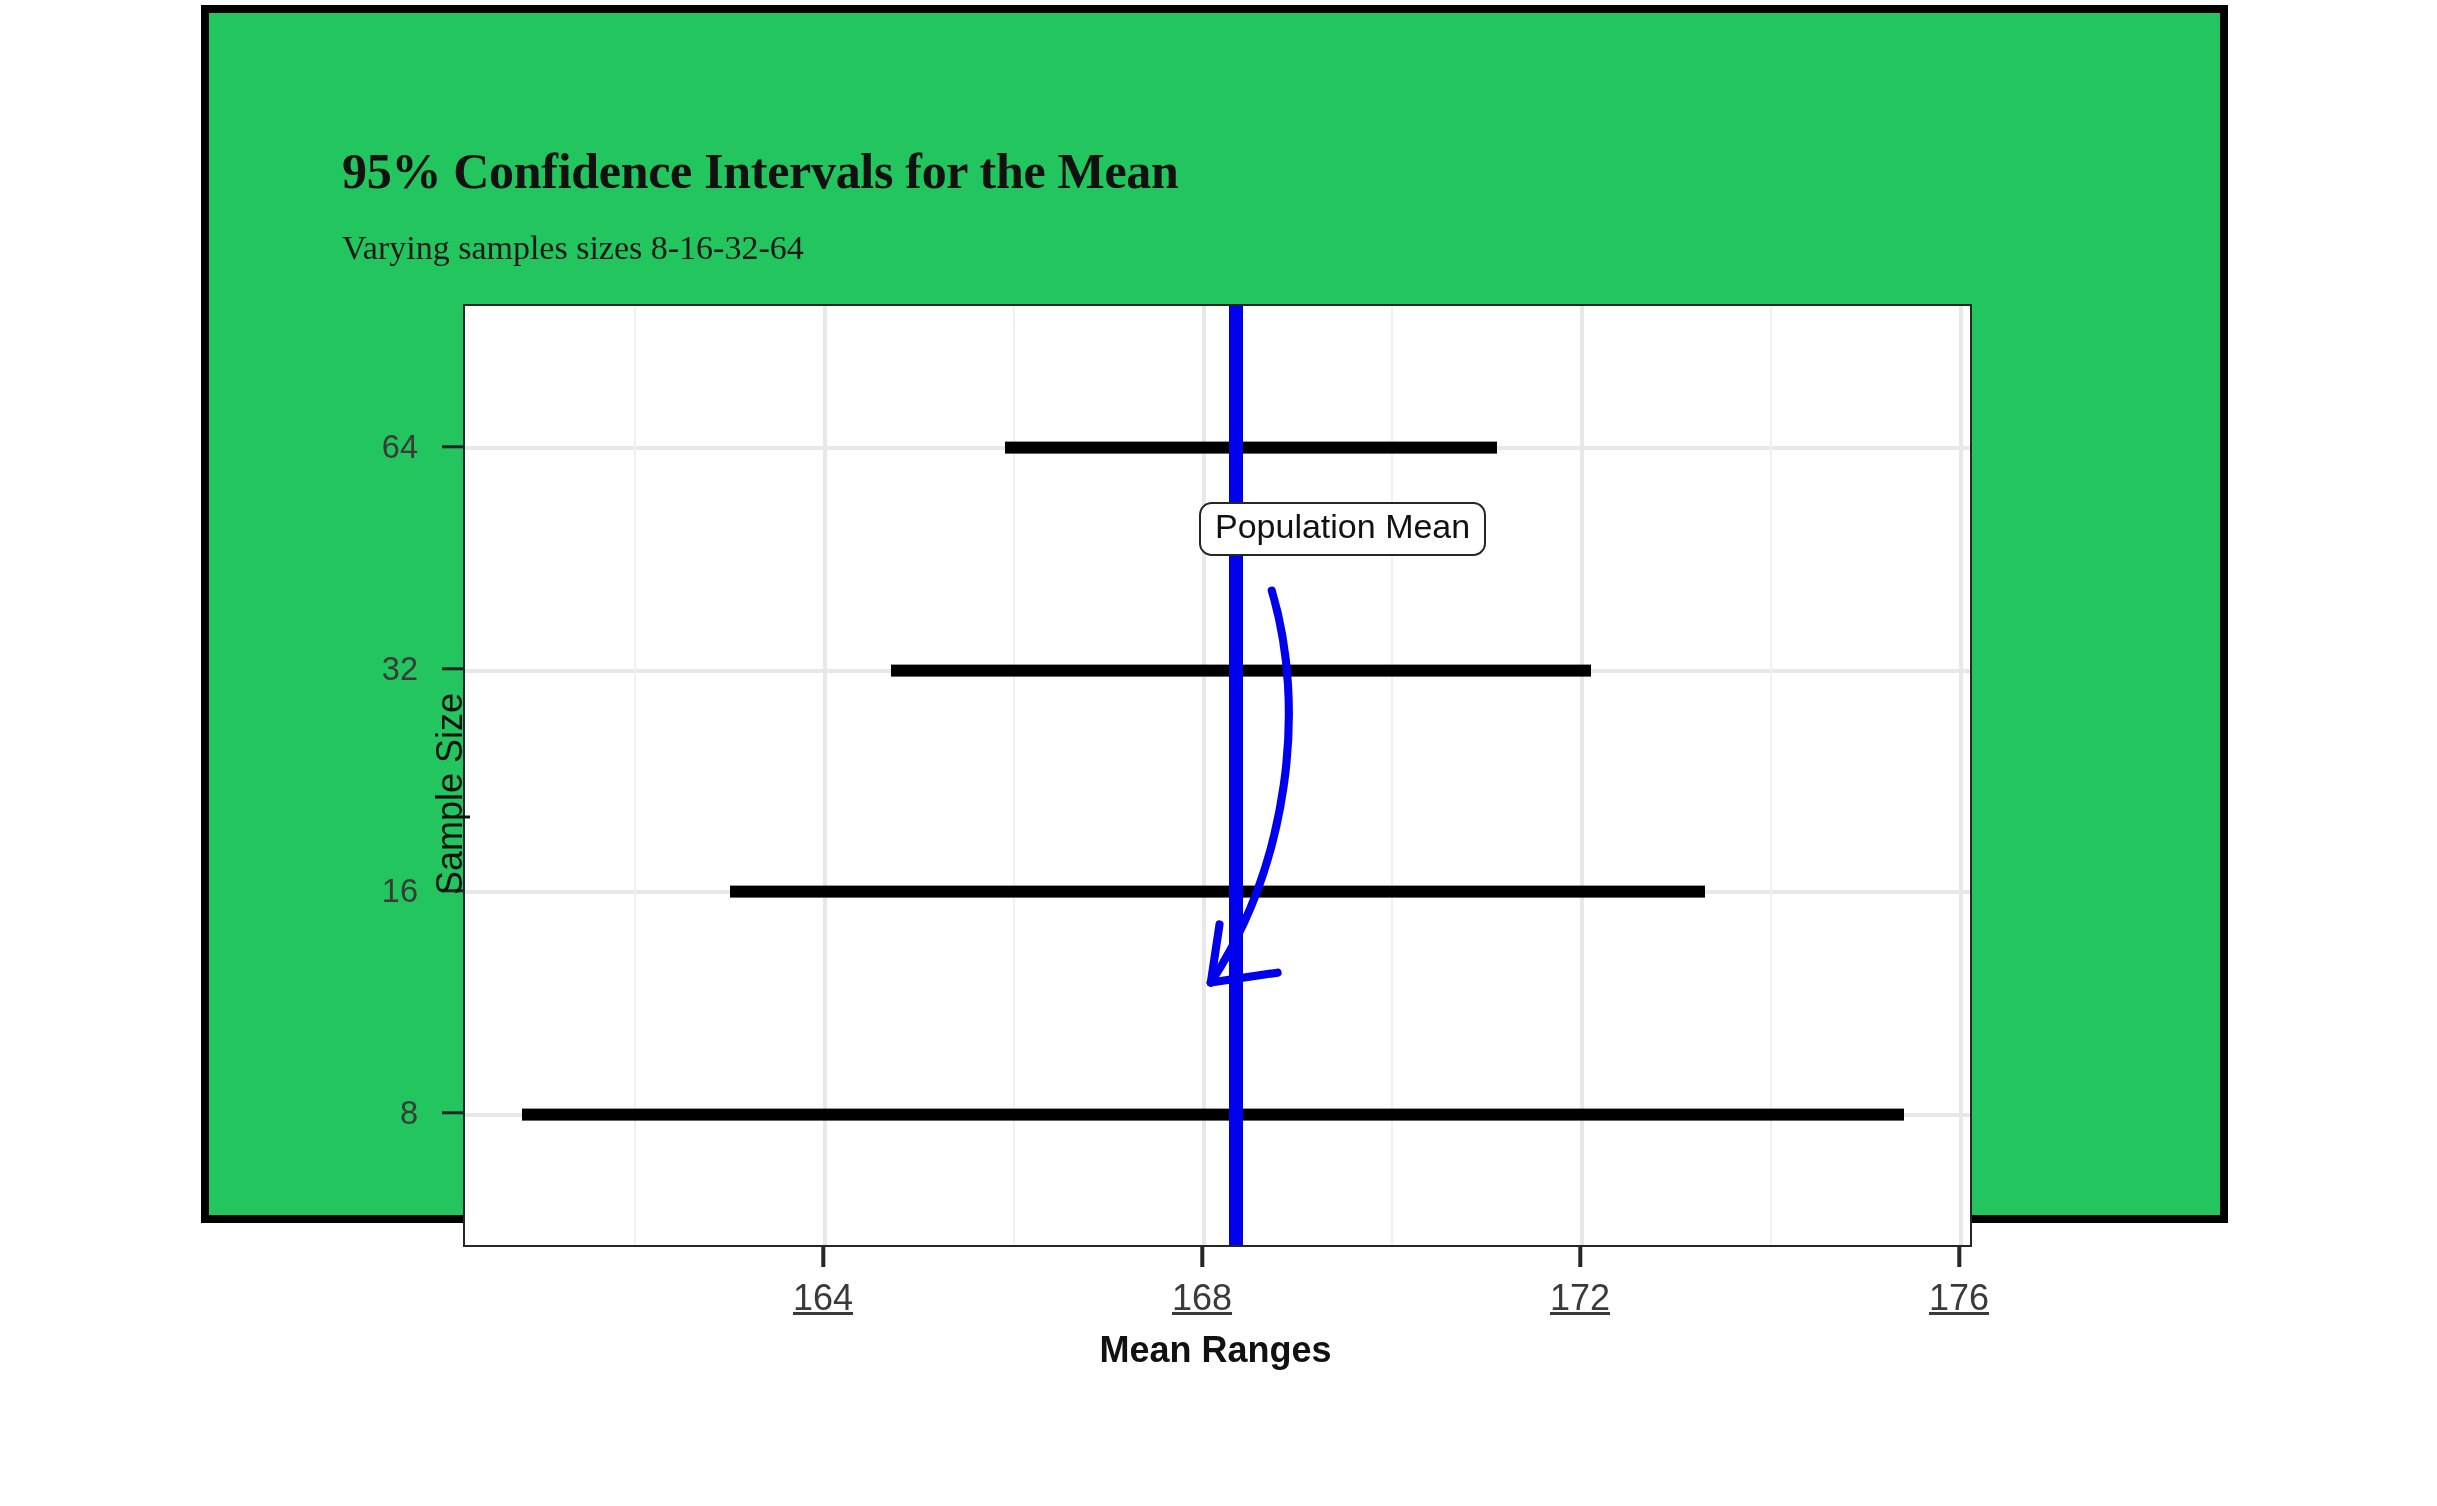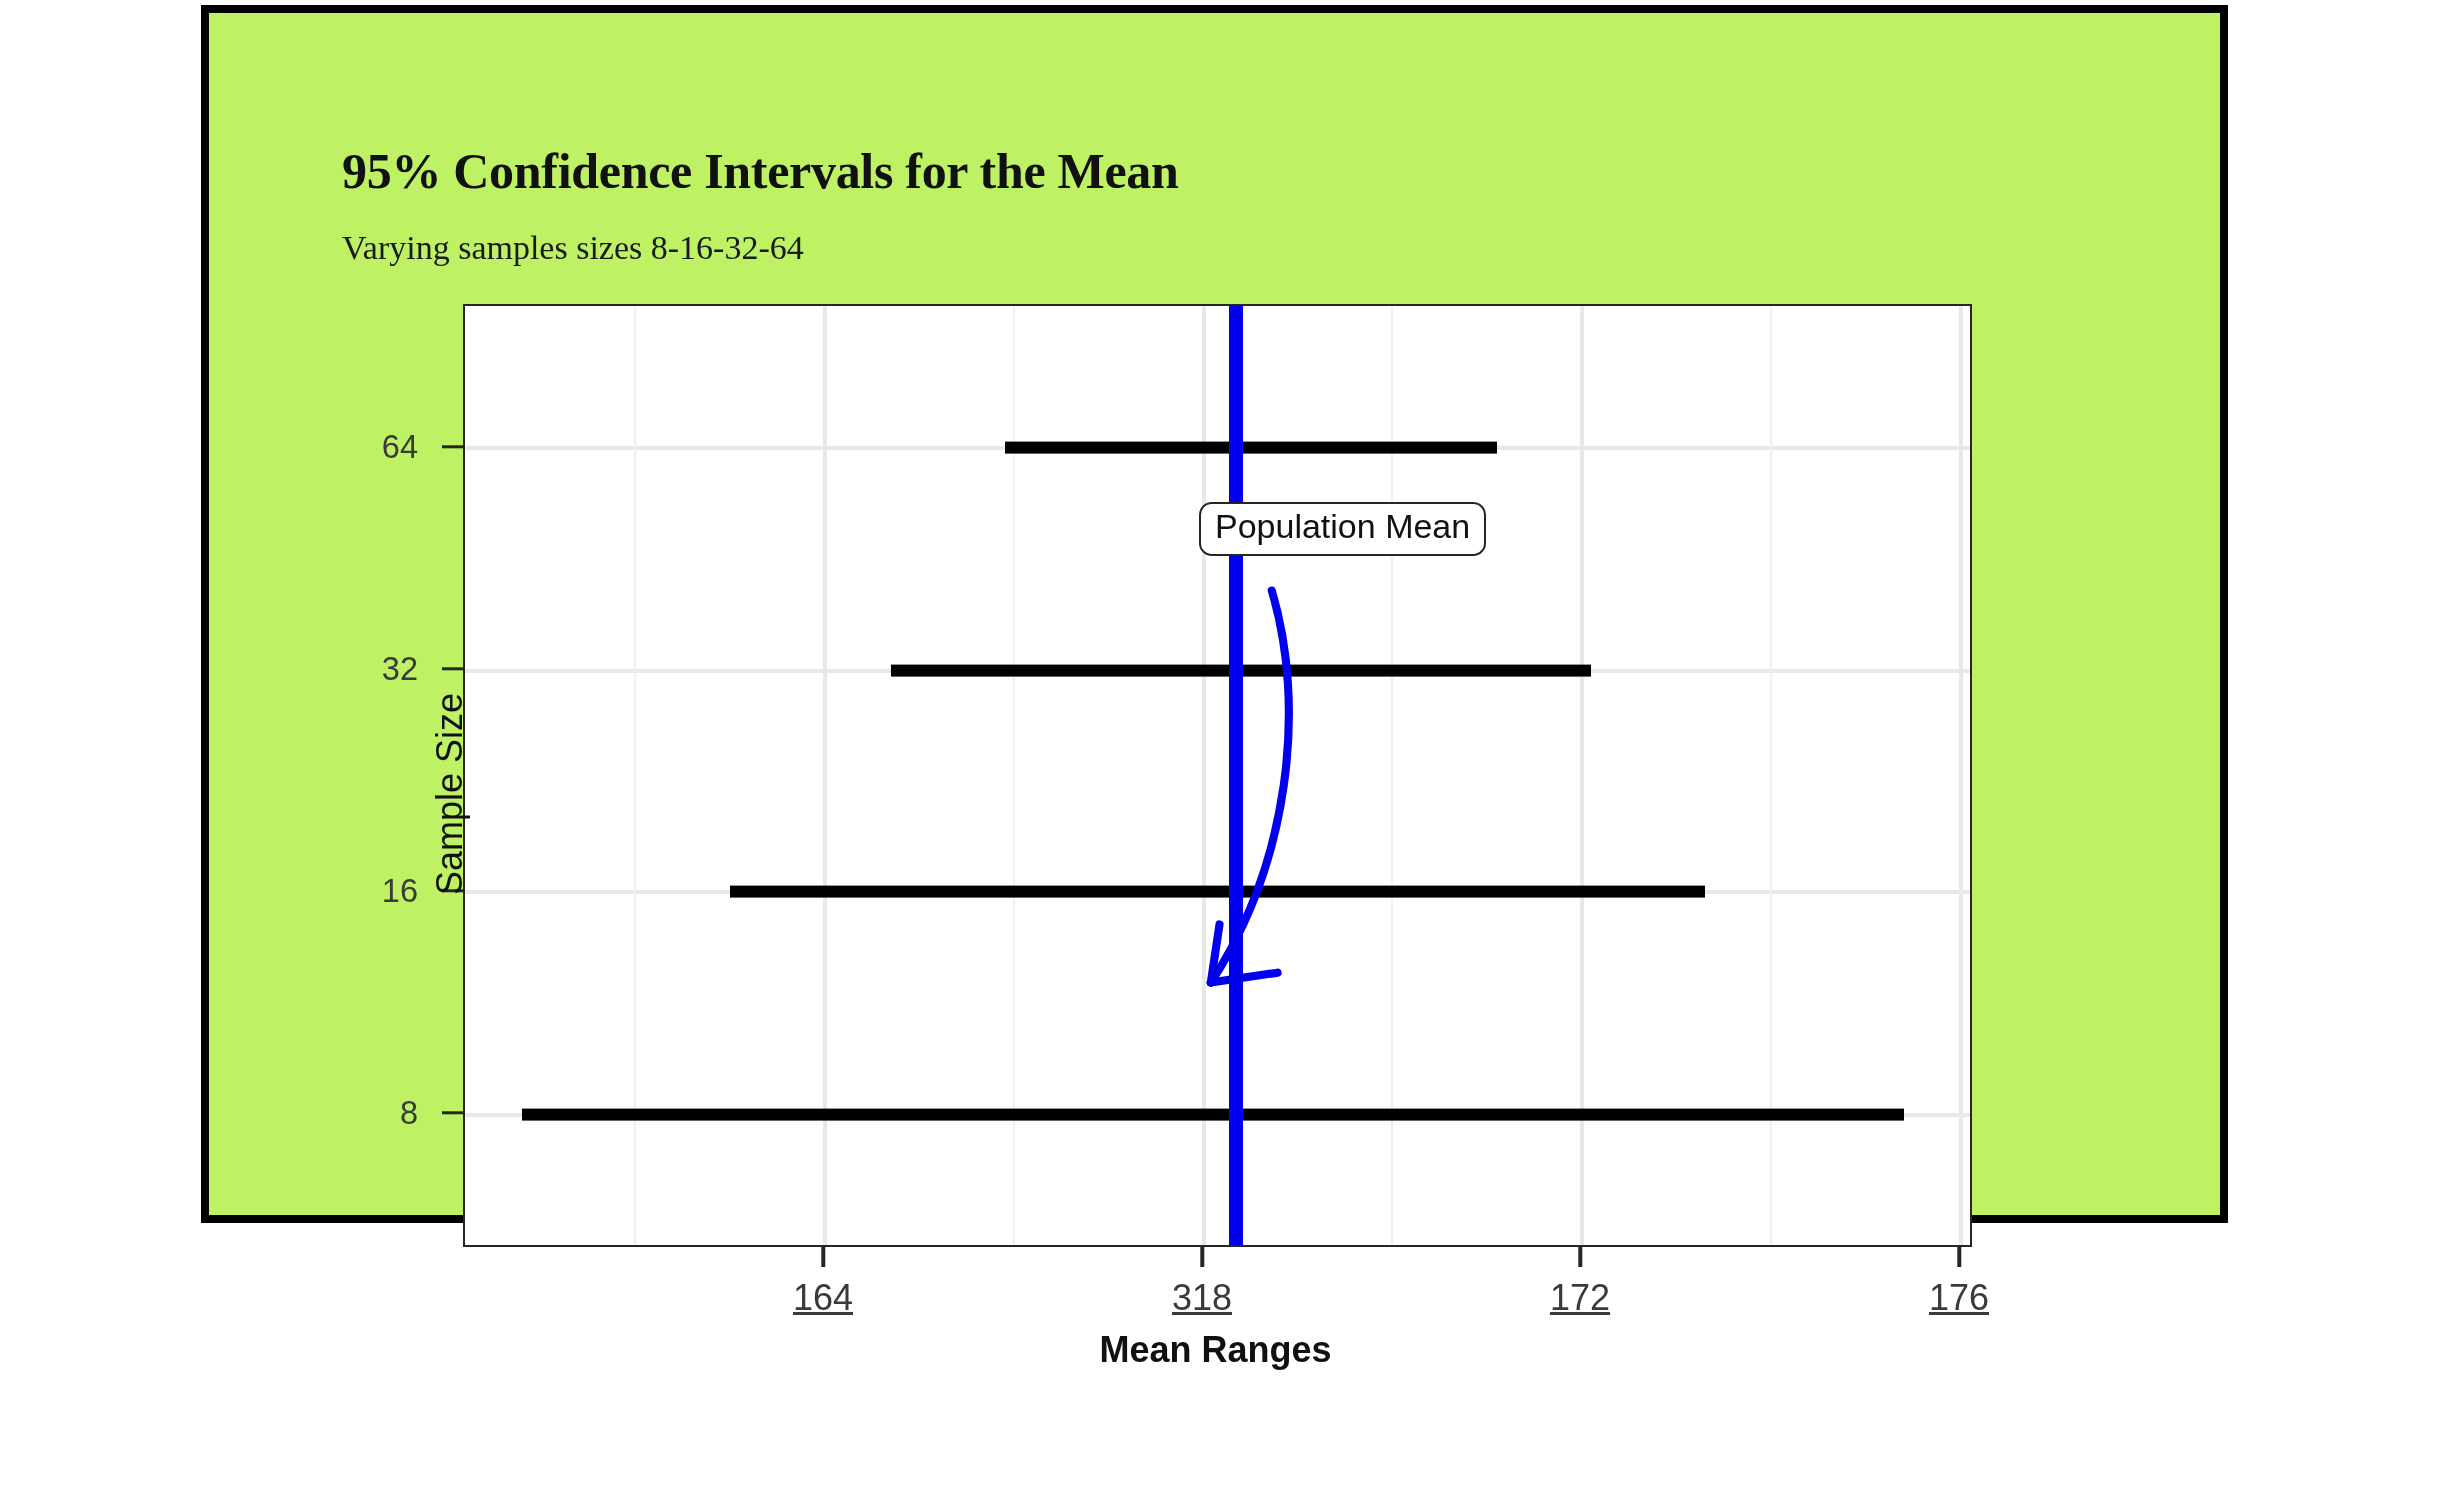--- a/index.html
+++ b/index.html
@@ -15,21 +15,21 @@
   }
 
   
   #figure-frame {
     position: absolute;
     left: 201px;
     top: 4.6px;
     width: 2027px;
     height: 1218px;
     border: 8.1px solid #000000;
-    background: #bef264;
+    background: #22c55e;
     box-sizing: border-box;
   }
 
   
   #chart-title {
     position: absolute;
     left: 133px;
     top: 129px;
     font-family: "Liberation Serif", serif;
     font-weight: bold;
@@ -218,21 +218,21 @@
         <path d="M 1285 1165 L 1400 1148" fill="none" stroke="#0000EE" stroke-width="14" stroke-linecap="round"></path>
       </svg>
       <div id="population-mean-label">Population Mean</div>
     </div>
   </div>
 
   <div id="axes-decor">
       <div class="tick-x" style="left: 614px;"></div>
       <div class="ticklabel-x" style="left: 614px;">164</div>
       <div class="tick-x" style="left: 993px;"></div>
-      <div class="ticklabel-x" style="left: 993px;">318</div>
+      <div class="ticklabel-x" style="left: 993px;">168</div>
       <div class="tick-x" style="left: 1371px;"></div>
       <div class="ticklabel-x" style="left: 1371px;">172</div>
       <div class="tick-x" style="left: 1750px;"></div>
       <div class="ticklabel-x" style="left: 1750px;">176</div>
       <div class="tick-y" style="top: 1100px;"></div>
       <div class="ticklabel-y" style="top: 1100px;">8</div>
       <div class="tick-y" style="top: 878px;"></div>
       <div class="ticklabel-y" style="top: 878px; margin-left: 8px;">16</div>
       <div class="tick-y" style="top: 656px;"></div>
       <div class="ticklabel-y" style="top: 656px;">32</div>

